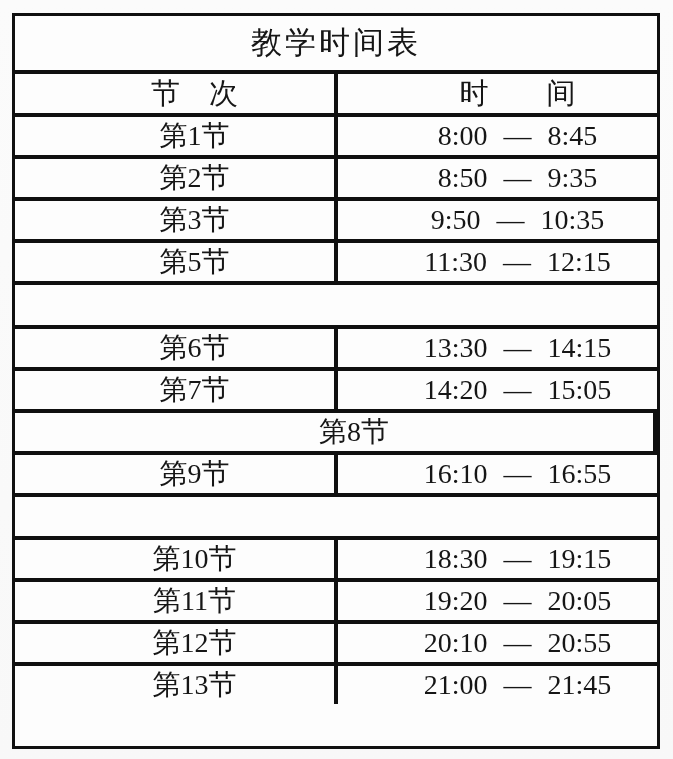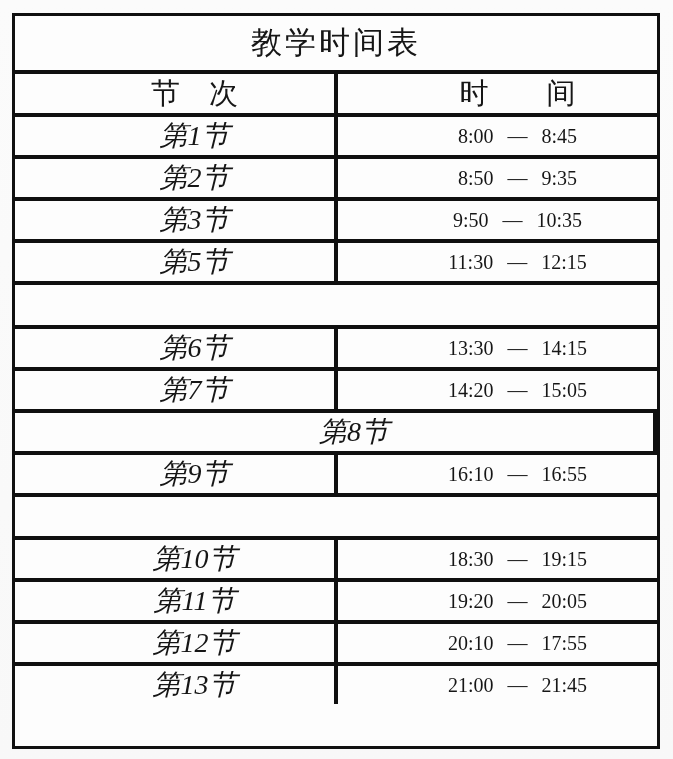--- a/index.html
+++ b/index.html
@@ -64,24 +64,23 @@
     padding-left: 40px;
   }
   .cell.left {
     border-right: 4px solid #101010;
   }
   .header-text {
     font-size: 29px;
   }
   .period-text {
     font-size: 28px;
-    font-style: italic;
   }
   .time-text {
-    font-size: 20px;
+    font-size: 28px;
     word-spacing: 9px;
     white-space: nowrap;
   }
 </style>
 </head>
 <body>
 
 <div class="page">
   <div class="table">
 
@@ -188,21 +187,21 @@
       <div class="cell">
         <span class="time-text">19:20 — 20:05</span>
       </div>
     </div>
 
     <div class="row body-row">
       <div class="cell left">
         <span class="period-text">第12节</span>
       </div>
       <div class="cell">
-        <span class="time-text">20:10 — 17:55</span>
+        <span class="time-text">20:10 — 20:55</span>
       </div>
     </div>
 
     <div class="row body-row">
       <div class="cell left">
         <span class="period-text">第13节</span>
       </div>
       <div class="cell">
         <span class="time-text">21:00 — 21:45</span>
       </div>

